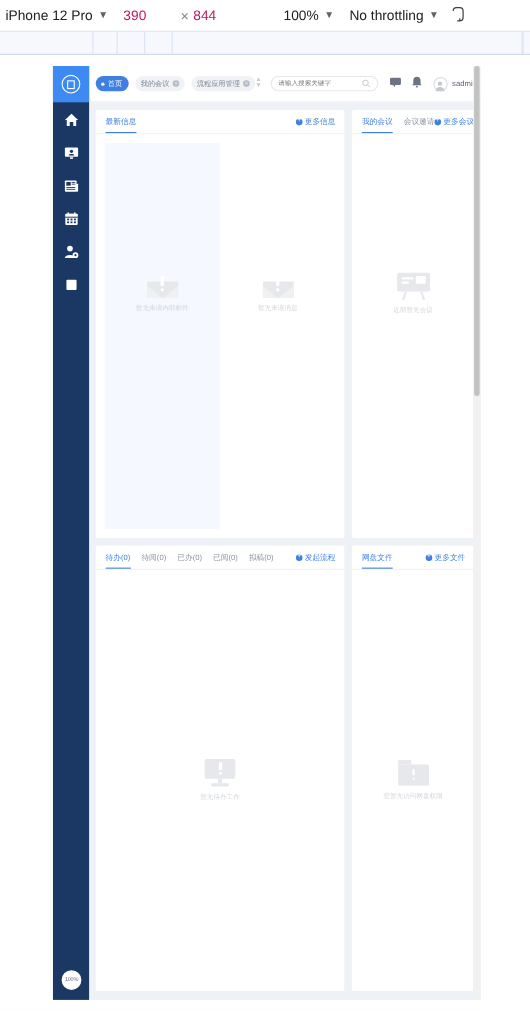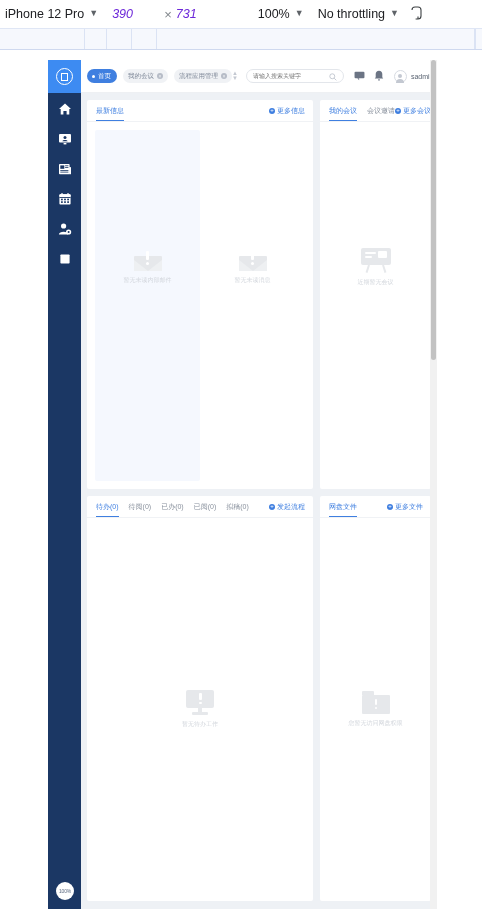--- a/index.html
+++ b/index.html
@@ -20,21 +20,21 @@
     font-size: 12.5px; color: #202124;
     white-space: nowrap;
   }
   #devtools-bar .dt-item { display: flex; align-items: center; height: 28px; }
   #devtools-bar .dt-label { padding-left: 19px; color: #3c4043; }
   .dt-caret {
     display: inline-block; margin-left: 5px;
     font-size: 9px; color: #5f6368; transform: translateY(-1px);
   }
   .dt-dim-val {
-    width: 48px; text-align: center; color: #6d28d9; font-style: italic;
+    width: 48px; text-align: center; color: #be185d;
   }
   .dt-times { color: #80868b; padding: 0 4px; font-size: 13px; }
   .dt-sep { width: 14px; }
   .dt-rotate {
     margin-left: 10px; color: #3c4043; font-size: 15px;
     transform: translateY(-1px);
   }
 
   
   #devtools-strip {
@@ -353,21 +353,21 @@
 <body>
 
 <div id="devtools-bar">
   <div class="dt-item" style="padding-left:5px;text-align:right;">
     <span>iPhone 12 Pro</span>
     <span class="dt-caret">▼</span>
   </div>
   <div class="dt-sep"></div>
   <div class="dt-item dt-dim-val">390</div>
   <div class="dt-item dt-times">×</div>
-  <div class="dt-item dt-dim-val">731</div>
+  <div class="dt-item dt-dim-val">844</div>
   <div class="dt-sep"></div>
   <div class="dt-item" style="padding-left:20px;">
     <span>100%</span>
     <span class="dt-caret">▼</span>
   </div>
   <div class="dt-item" style="padding-left:14px;">
     <span>No throttling</span>
     <span class="dt-caret">▼</span>
   </div>
   <div class="dt-item dt-rotate">

